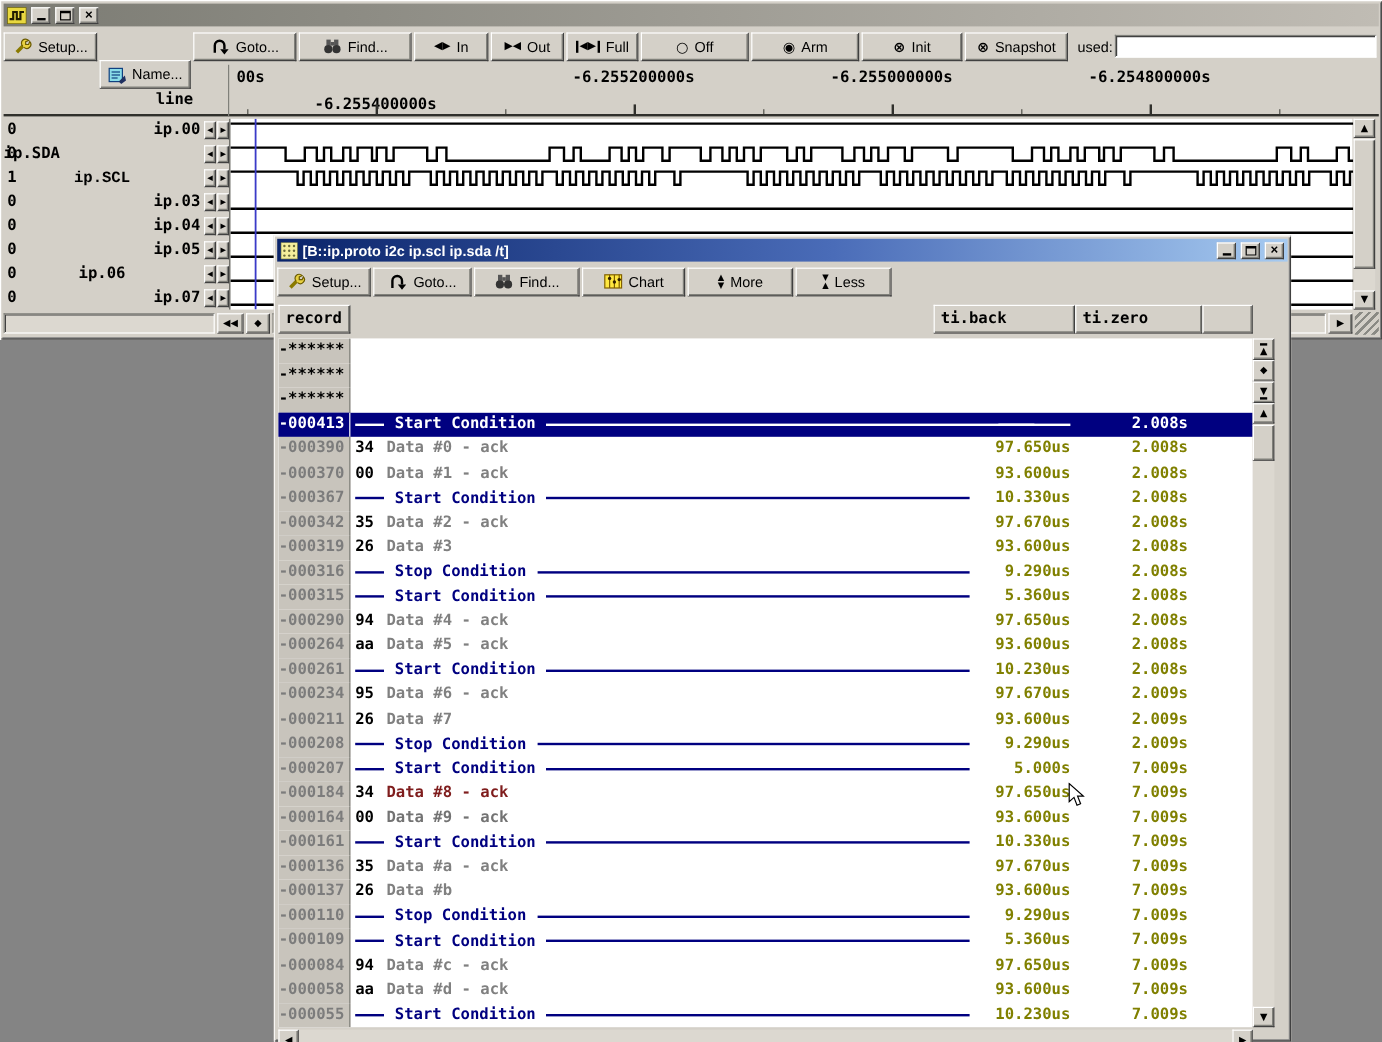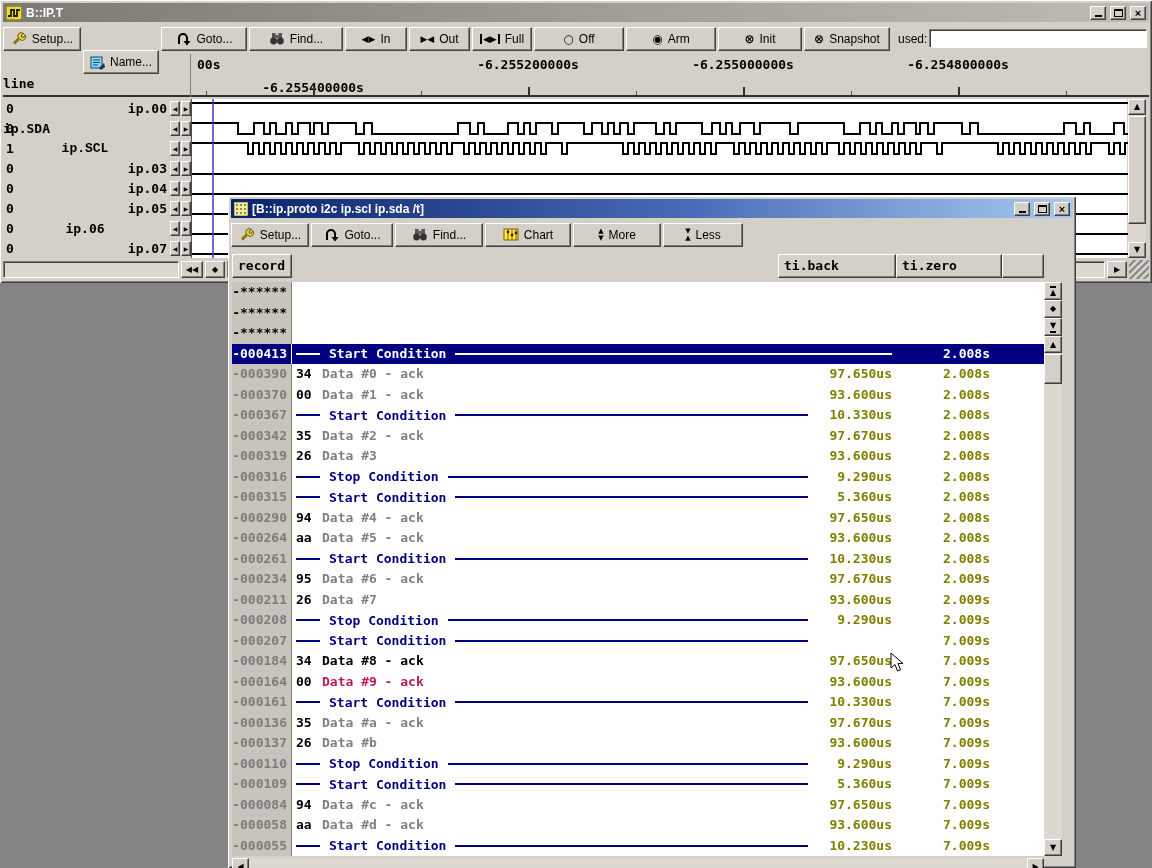--- a/index.html
+++ b/index.html
@@ -38,21 +38,20 @@
 <body>
 
 <div class="abs win" id="main-window" style="left:0;top:0;width:1152px;height:283px;">
   <div class="abs titlebar" id="main-titlebar" style="left:3px;top:3px;right:3px;height:19px;background:linear-gradient(90deg,#7b7b73,#c0bcb4);">
     <span id="main-win-icon">
         <svg width="16" height="14" viewBox="0 0 16 14">
           <rect x="0" y="0" width="16" height="14" fill="#e8d840" stroke="#5a5200"></rect>
           <path d="M2 10 h3 v-6 h3 v6 h3 v-6 h3" stroke="#201c00" stroke-width="1.8" fill="none"></path>
         </svg>
       </span>
-    <span style="flex:1;">B::IP.T</span>
     <span class="tb-btn b3">
         <span style="width:7px;height:2px;background:#000;margin-top:7px;"></span>
       </span>
     <span class="tb-btn b3">
         <span style="width:9px;height:8px;border:1px solid #000;border-top-width:2px;"></span>
       </span>
     <span class="tb-btn b3">×</span>
   </div>
   <div class="abs" id="main-toolbar" style="left:3px;top:25px;right:3px;height:27px;display:flex;align-items:center;gap:2px;padding:1px 0;">
 
@@ -124,21 +123,21 @@
       </button>
       <button class="b3 tbtn" style="width: 86px; flex: 0 0 86px;">
         <span style="display: inline-flex; align-items: center; justify-content: center; font-family: &quot;DejaVu Sans&quot;, sans-serif; font-size: 12px; font-weight: bold;">⊗</span>
         <span>Snapshot</span>
       </button>
       <span class="sans" style="font-size:12px;margin-left:6px;">used:</span>
     <span class="sunk" id="used-field" style="flex:1;height:19px;margin-right:2px;"></span>
   </div>
   <div class="abs mono" id="ruler" style="left:3px;top:54px;right:3px;height:43px;border-bottom:2px solid #30302c;font-size:13px;color:#000;">
     <div class="abs" style="left:187px;top:0;width:1px;height:43px;background:#80807a;"></div>
-    <div class="abs" style="left:0;top:22px;width:158px;text-align:left;">line</div>
+    <div class="abs" style="left:0;top:22px;width:158px;text-align:right;">line</div>
   <div class="abs mono" style="left: 194px; top: 3px;">00s</div>
       <div class="abs mono" style="left: 310px; top: 3px; transform: translateX(-50%); margin-top: 23px;">-6.255400000s</div>
       <div class="abs mono" style="left: 525px; top: 3px; transform: translateX(-50%);">-6.255200000s</div>
       <div class="abs mono" style="left: 740px; top: 3px; transform: translateX(-50%);">-6.255000000s</div>
       <div class="abs mono" style="left: 955px; top: 3px; transform: translateX(-50%);">-6.254800000s</div>
       <div class="abs" style="left: 310px; bottom: 0px; width: 2px; height: 8px; background: rgb(48, 48, 44);"></div>
       <div class="abs" style="left: 525px; bottom: 0px; width: 2px; height: 8px; background: rgb(48, 48, 44);"></div>
       <div class="abs" style="left: 740px; bottom: 0px; width: 2px; height: 8px; background: rgb(48, 48, 44);"></div>
       <div class="abs" style="left: 955px; bottom: 0px; width: 2px; height: 8px; background: rgb(48, 48, 44);"></div>
       <div class="abs" style="left: 203px; bottom: 0px; width: 1px; height: 4px; background: rgb(80, 80, 74);"></div>
@@ -448,33 +447,34 @@
         <span class="cellback">9.290us</span>
         <span class="cellzero">2.009s</span>
       </div>
       <div class="trow" style="top: 348.5px;">
         <span class="rec">-000207</span>
         <div style="position: absolute; left: 64px; width: 512px; height: 100%; display: flex; align-items: center;">
           <span style="width: 24px; height: 2px; background: rgb(0, 0, 128); margin-right: 9px; flex: 0 0 auto;"></span>
           <span style="color: rgb(0, 0, 128); margin-right: 9px; white-space: nowrap;">Start Condition</span>
           <span style="flex: 1 1 0%; height: 2px; background: rgb(0, 0, 128);"></span>
         </div>
+        <span class="cellback">5.000s</span>
         <span class="cellzero">7.009s</span>
       </div>
       <div class="trow" style="top: 369px;">
         <span class="rec">-000184</span>
         <span style="position: absolute; left: 64px; line-height: 20.5px; color: rgb(0, 0, 0);">34</span>
-        <span style="position: absolute; left: 90px; line-height: 20.5px; color: #000000;">Data #8 - ack</span>
+        <span style="position: absolute; left: 90px; line-height: 20.5px; color: #7f1d1d;">Data #8 - ack</span>
         <span class="cellback">97.650us</span>
         <span class="cellzero">7.009s</span>
       </div>
       <div class="trow" style="top: 389.5px; text-decoration: underline;">
         <span class="rec">-000164</span>
         <span style="position: absolute; left: 64px; line-height: 20.5px; color: rgb(0, 0, 0);">00</span>
-        <span style="position: absolute; left: 90px; line-height: 20.5px; color: #be185d;">Data #9 - ack</span>
+        <span style="position: absolute; left: 90px; line-height: 20.5px; color: #737373;">Data #9 - ack</span>
         <span class="cellback">93.600us</span>
         <span class="cellzero">7.009s</span>
       </div>
       <div class="trow" style="top: 410px;">
         <span class="rec">-000161</span>
         <div style="position: absolute; left: 64px; width: 512px; height: 100%; display: flex; align-items: center;">
           <span style="width: 24px; height: 2px; background: rgb(0, 0, 128); margin-right: 9px; flex: 0 0 auto;"></span>
           <span style="color: rgb(0, 0, 128); margin-right: 9px; white-space: nowrap;">Start Condition</span>
           <span style="flex: 1 1 0%; height: 2px; background: rgb(0, 0, 128);"></span>
         </div>

